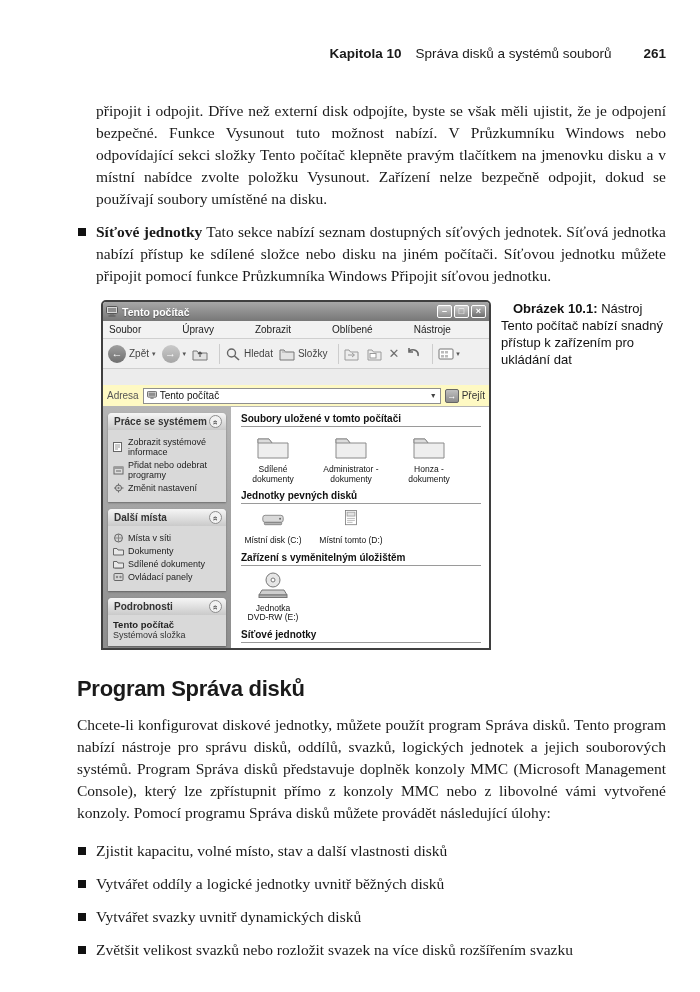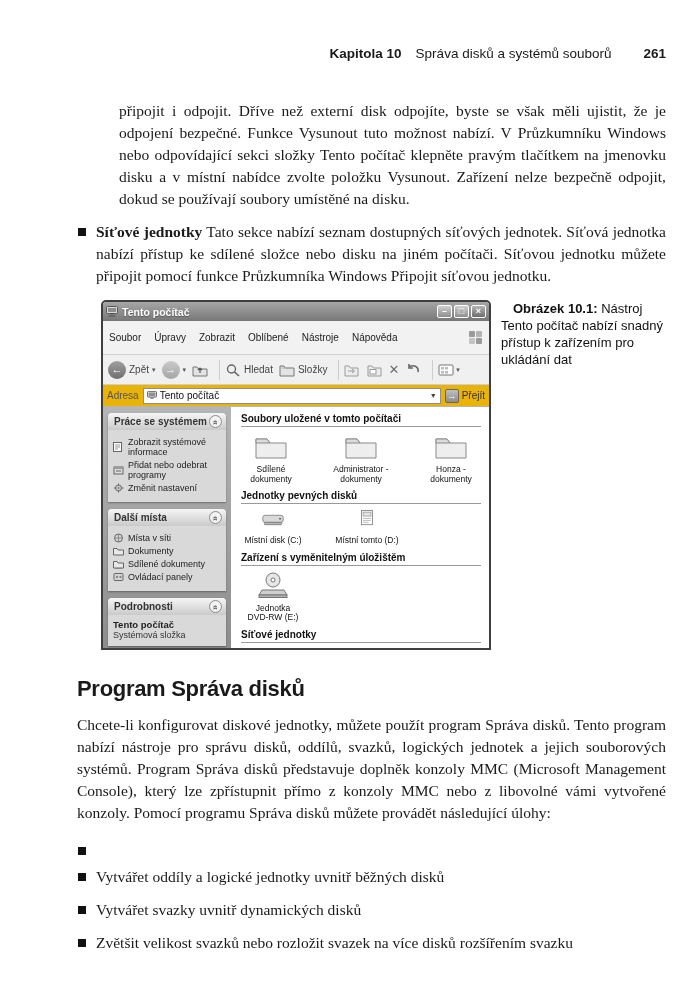--- a/index.html
+++ b/index.html
@@ -8,21 +8,21 @@
     width:700px; height:992px; background:#ffffff; color:#1a1a1a;
     font-family:"Liberation Serif", serif; position:relative; overflow:hidden;
     padding:46px 34px 0 77px;
   }
   
   .runhead { font-family:"Liberation Sans", sans-serif; font-size:13.5px;
     display:flex; justify-content:flex-end; align-items:baseline; gap:14px; margin-bottom:39px; }
   .runhead .chap { font-weight:bold; }
   .runhead .pgnum { font-weight:bold; margin-left:18px; }
   
-  .p1 { margin-left:42px; font-size:15.5px; line-height:1.42; text-align:justify; }
+  .p1 { margin-left:19px; font-size:15.5px; line-height:1.42; text-align:justify; }
   .bullet { display:flex; margin-top:11px; font-size:15.5px; line-height:1.42; }
   .bullet .sq { flex:0 0 auto; width:8px; height:8px; background:#111; margin:7px 10px 0 1px; }
   .bullet .btxt { text-align:justify; }
   .bullet .btxt b { font-weight:bold; }
   
   .figrow { display:flex; margin:13px 0 0 24px; }
   .caption { width:172px; margin-left:10px; font-family:"Liberation Sans", sans-serif;
     font-size:13px; line-height:1.32; color:#111; }
   .caption b { font-weight:bold;margin-left:12px; }
   
@@ -31,42 +31,42 @@
     display:flex; flex-direction:column; overflow:hidden; flex:0 0 auto; }
   .tbar { height:19px; background:linear-gradient(#a7a7a7,#777); display:flex; align-items:center;
     padding:0 3px; color:#fff; font-weight:bold; font-size:10.5px; }
   .tbar .ticon { width:12px; height:11px; margin-right:4px; }
   .tbar .ttl { flex:1; text-shadow:0 1px 1px #555; }
   .wbtn { width:15px; height:13px; margin-left:2px; border:1px solid #fff; border-radius:2px;
     background:linear-gradient(#cfcfcf,#8e8e8e); color:#fff; font-size:9px; line-height:11px;
     text-align:center; font-weight:bold; }
   .wbtn.close { background:linear-gradient(#b5b5b5,#6d6d6d); }
   
-  .menubar { height:34px; background:#f2f2f2; border-bottom:1px solid #cfcfcf;
-    display:flex; align-items:center; padding:0 6px; color:#222; }
+  .menubar { height:18px; background:#f2f2f2; border-bottom:1px solid #cfcfcf;
+    display:flex; align-items:center; padding:0 6px; color:#222;gap:28px; }
   .menubar .mi { margin-right:13px; }
   .winlogo { margin-left:auto; width:14px; height:13px; display:grid;
     grid-template-columns:6px 6px; grid-template-rows:6px 6px; gap:1px; }
   .winlogo i { background:#9a9a9a; border-radius:1px; }
   .winlogo i:nth-child(2){ background:#b3b3b3; } .winlogo i:nth-child(3){ background:#c4c4c4; }
   
   .toolbar { height:30px; background:#f0f0f0; border-bottom:1px solid #cfcfcf;
     display:flex; align-items:center; padding:0 5px; color:#444; }
   .tbtn { display:flex; align-items:center; gap:3px; margin-right:6px; }
   .circ { width:18px; height:18px; border-radius:50%; background:linear-gradient(#9f9f9f,#6f6f6f);
     color:#fff; font-size:11px; line-height:17px; text-align:center; }
   .circ.dis { background:linear-gradient(#cacaca,#a5a5a5); }
   .tsep { width:1px; height:20px; background:#cdcdcd; margin:0 5px; }
   .gicon { width:16px; height:14px; }
   .xglyph { font-size:13px; color:#6e6e6e; }
   .views { display:flex; align-items:center; gap:2px; }
   .caret { font-size:7px; color:#555; }
   
-  .addr { height:22px; background:#eab308; border-bottom:1px solid #b5b5b5;
-    display:flex; align-items:center; padding:0 4px; gap:4px; color:#555; }
+  .addr { height:22px; background:#fef9c3; border-bottom:1px solid #b5b5b5;
+    display:flex; align-items:center; padding:0 4px; gap:4px; color:#555;margin-top:16px; }
   .addrfield { flex:1; height:16px; background:#fff; border:1px solid #8f8f8f;
     display:flex; align-items:center; padding:0 3px; gap:3px; color:#111; }
   .addrfield .drop { margin-left:auto; font-size:7px; color:#444; }
   .gobtn { display:flex; align-items:center; gap:3px; color:#333; }
   .goicon { width:14px; height:14px; background:linear-gradient(#bfbfbf,#8d8d8d);
     border:1px solid #666; border-radius:2px; color:#fff; font-size:9px; line-height:12px; text-align:center; }
   
   .wbody { flex:1; display:flex; overflow:hidden; }
   .sidebar { width:128px; background:linear-gradient(#b5b5b5,#8d8d8d); padding:6px 5px; overflow:hidden; }
   .panel { border-radius:4px 4px 0 0; margin-bottom:7px; background:#d9d9d9;
@@ -78,21 +78,21 @@
   .chev span { display:inline-block; transform:rotate(-90deg); font-size:9px; line-height:11px; }
   .panel-b { padding:4px 4px 6px 5px; font-size:9px; color:#222; }
   .pitem { display:flex; align-items:center; gap:4px; margin:3px 0; }
   .picon { flex:0 0 auto; width:11px; height:10px; }
   .details-name { font-weight:bold; font-size:9.5px; }
   .details-type { font-size:9px; color:#333; }
   
   .content { flex:1; background:#fff; padding:6px 8px 0 10px; overflow:hidden; color:#111; }
   .sec { margin-bottom:6px; }
   .sec-h { font-weight:bold; font-size:10px; border-bottom:1px solid #9a9a9a; padding-bottom:2px; margin-bottom:5px; }
-  .items { display:flex; gap:30px; align-items:flex-start; }
+  .items { display:flex; gap:14px; align-items:flex-start; }
   .tile { width:64px; text-align:center; font-size:8.5px; line-height:1.15; }
   .tile .ic { width:34px; height:28px; margin:0 auto 2px; }
   .tile-wide { display:flex; align-items:center; gap:8px; font-size:10px; }
   .tile-wide .ic { width:36px; height:30px; }
 </style>
 </head>
 <body>
 
 <div class="page">
 
@@ -404,20 +404,21 @@
       <b>Obrázek 10.1:</b><span> Nástroj Tento počítač nabízí snadný přístup k zařízením pro ukládání dat</span>
     </div>
   </div>
 
   <h1 style="font-family:'Liberation Sans',sans-serif; font-size:22px; font-weight:bold; margin:26px 0 12px 0; letter-spacing:-0.3px;">Program Správa disků</h1>
 
   <p class="p1" style="margin-left:0;">Chcete-li konfigurovat diskové jednotky, můžete použít program Správa disků. Tento program nabízí nástroje pro správu disků, oddílů, svazků, logických jednotek a jejich souborových systémů. Program Správa disků představuje doplněk konzoly MMC (Microsoft Management Console), který lze zpřístupnit přímo z konzoly MMC nebo z libovolné vámi vytvořené konzoly. Pomocí programu Správa disků můžete provádět následující úlohy:</p>
 
   <div class="bullet" style="margin-top:16px">
     <span class="sq"></span>
+    <span class="btxt">Zjistit kapacitu, volné místo, stav a další vlastnosti disků</span>
   </div>
   <div class="bullet">
     <span class="sq"></span>
     <span class="btxt">Vytvářet oddíly a logické jednotky uvnitř běžných disků</span>
   </div>
   <div class="bullet">
     <span class="sq"></span>
     <span class="btxt">Vytvářet svazky uvnitř dynamických disků</span>
   </div>
   <div class="bullet">

